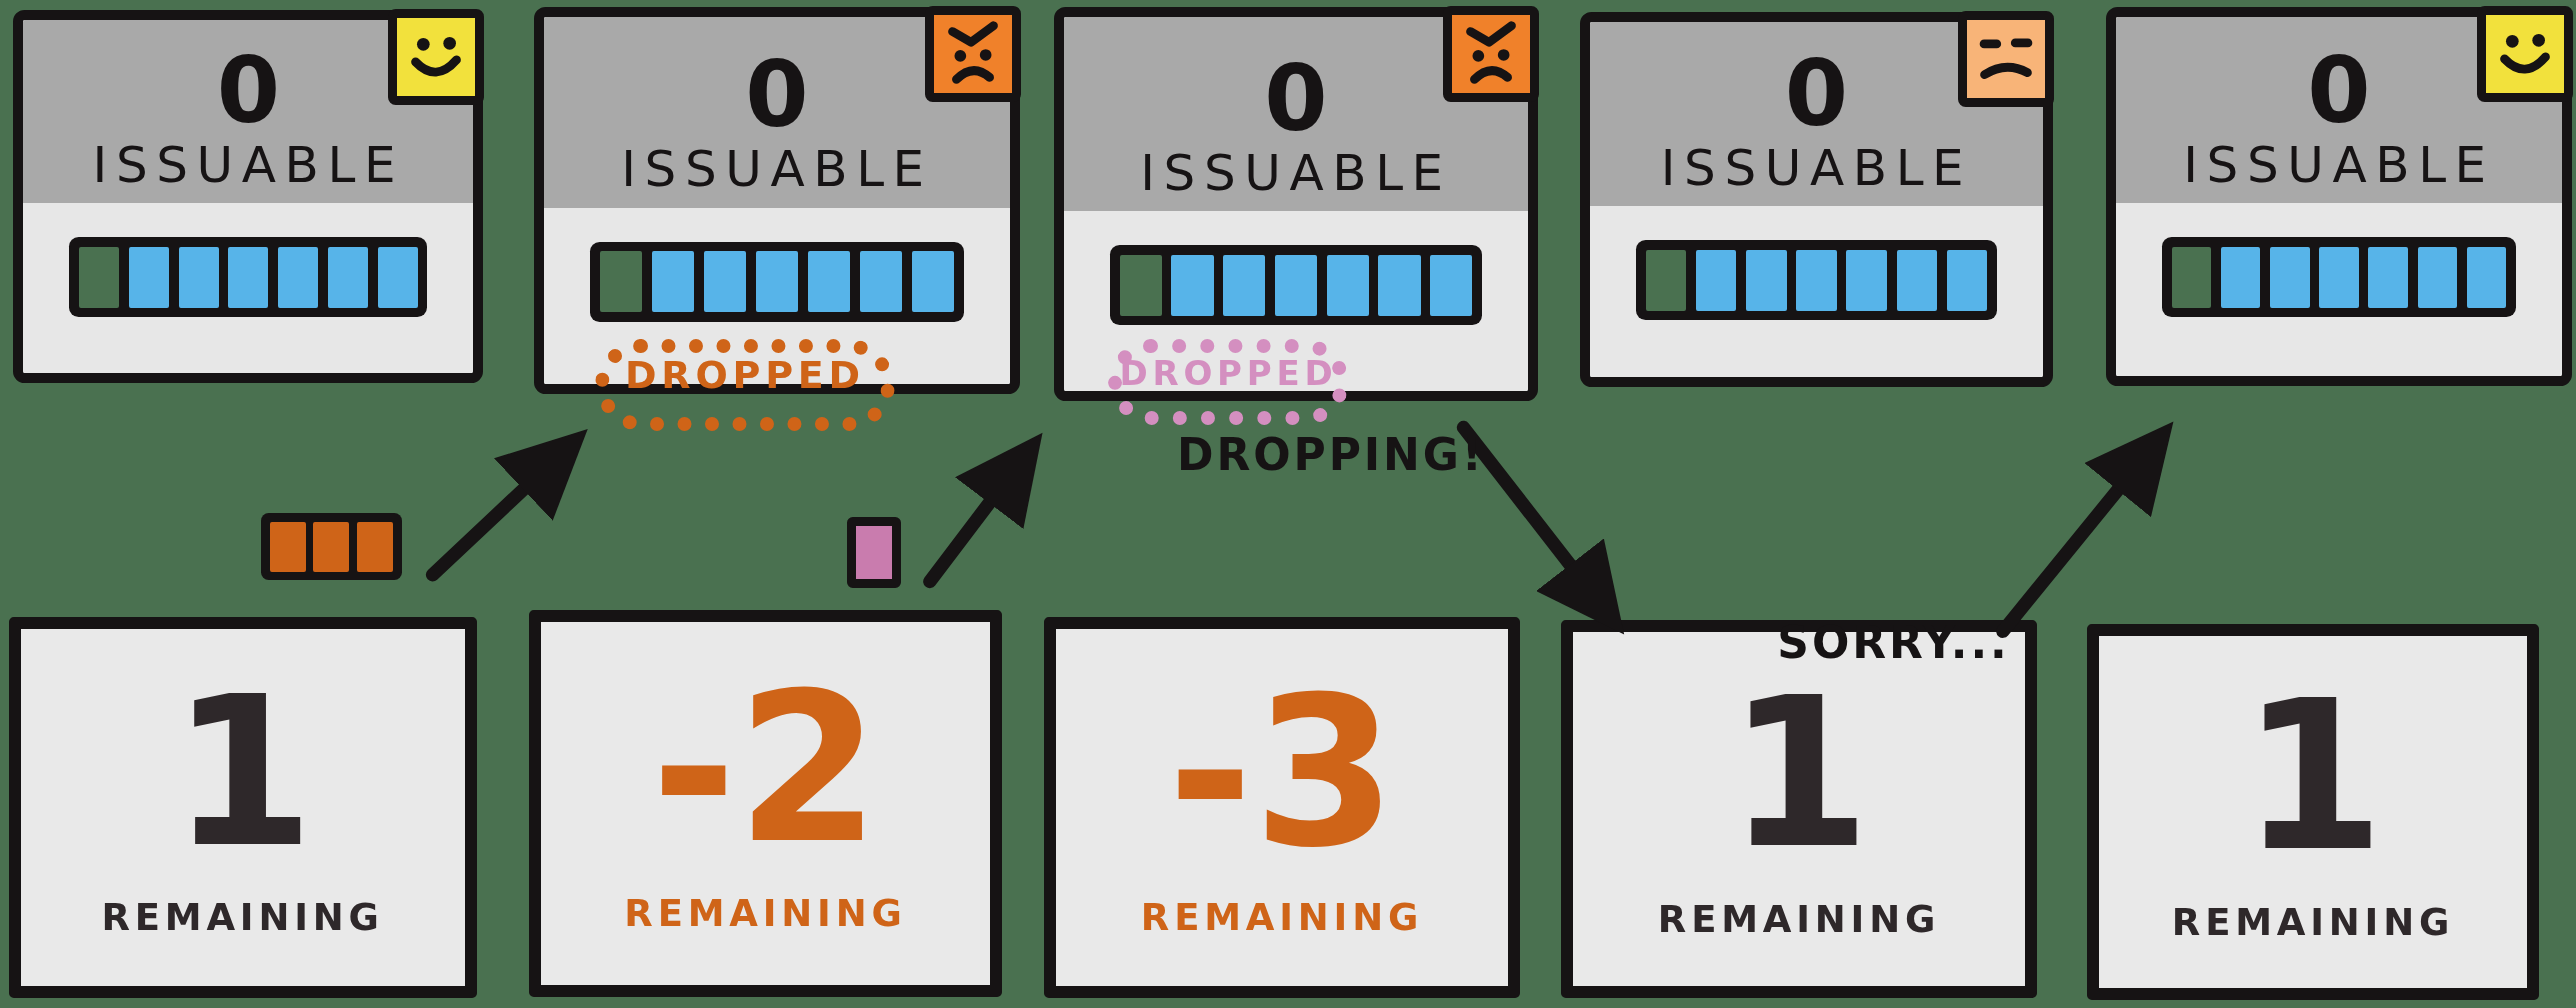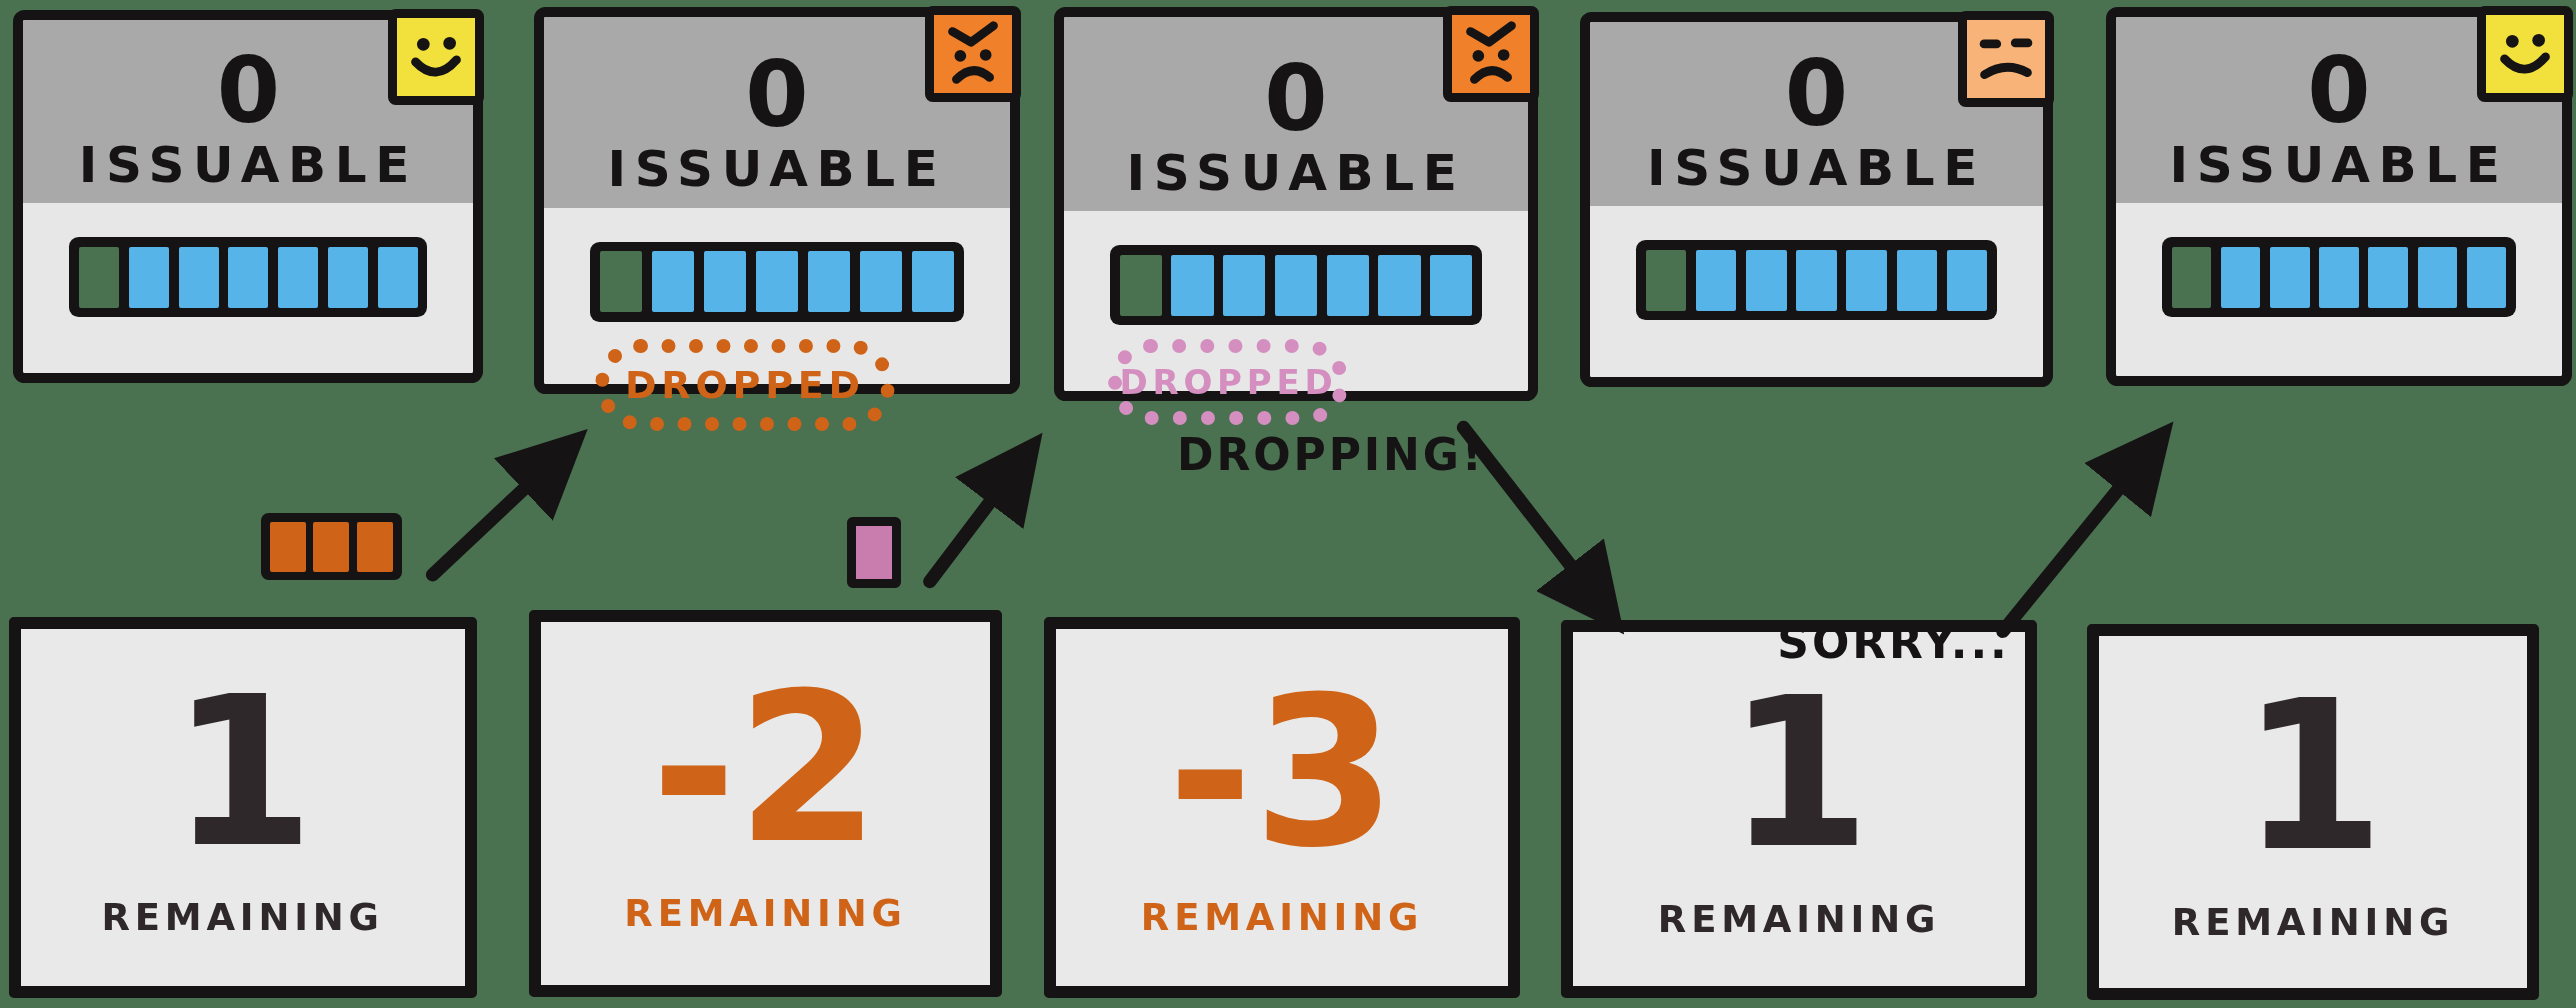--- a/index.html
+++ b/index.html
@@ -11,36 +11,36 @@
   html,body{background:var(--background);}
   body{font-family:"DejaVu Sans","Liberation Sans",sans-serif;}
   .stage{position:relative; width:2576px; height:1008px; background:var(--background); overflow:hidden;}
 
   
   .card{position:absolute; background:var(--card-body); border:10.5px solid var(--ink); border-radius:11.5px;}
   .card-header{position:relative; height:52%; background:var(--card-header);
     display:flex; flex-direction:column; align-items:center; justify-content:flex-end;
     padding-bottom:13.4px; gap:3.8px; border-radius:1.9px 1.9px 0 0;}
   .issuable-value{font-size:91px; font-weight:bold; color:var(--ink); line-height:1;}
-  .issuable-label{font-size:50px; font-weight:bold; color:var(--ink); letter-spacing:8.6px; line-height:1;}
+  .issuable-label{font-size:50px; font-weight:normal; color:var(--ink); letter-spacing:8.6px; line-height:1;}
   .face{position:absolute; top:-10.5px; right:-10.5px; width:96px; height:96px;
     border:9.6px solid var(--ink); border-radius:7.7px;}
   .face svg{display:block; width:100%; height:100%;}
   .face.happy{background:var(--face-yellow);}
   .face.angry{background:var(--face-orange);}
   .face.unamused{background:var(--face-peach);}
   .bar{margin:34px 46px 0; height:80px; background:var(--ink); border-radius:9.6px;
     display:flex; gap:9.6px; padding:9.6px;}
   .cell{flex:1; border-radius:1.9px;}
   .cell.filled{background:var(--cell-blue);}
   .cell.empty{background:var(--background);}
 
   
   .badge{position:absolute; border-style:dotted; border-width:14.3px; border-radius:57px;
-    display:flex; align-items:center; justify-content:center;
+    display:flex; justify-content:center;
     font-weight:bold; font-size:38px; letter-spacing:4.8px; z-index:4;}
   .badge.orange{border-color:var(--accent-orange); color:var(--accent-orange);}
   .badge.pink{border-color:var(--accent-pink); color:var(--accent-pink);}
 
   
   .token-bar{position:absolute; background:var(--ink); border-radius:7.7px;
     display:flex; gap:7.7px; padding:8.6px;}
   .token-bar .tcell{width:36px; height:50px; background:var(--accent-orange); border-radius:1.9px;}
   .token-single{position:absolute; width:54px; height:71px; background:var(--token-pink);
     border:9.6px solid var(--ink); border-radius:5.7px;}

